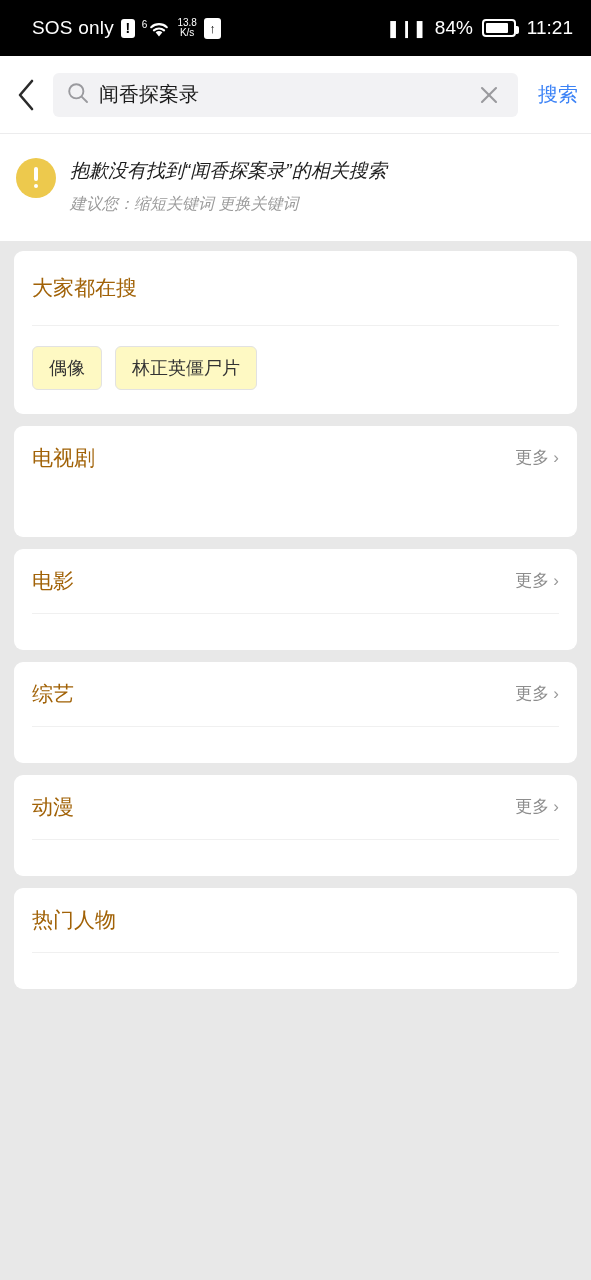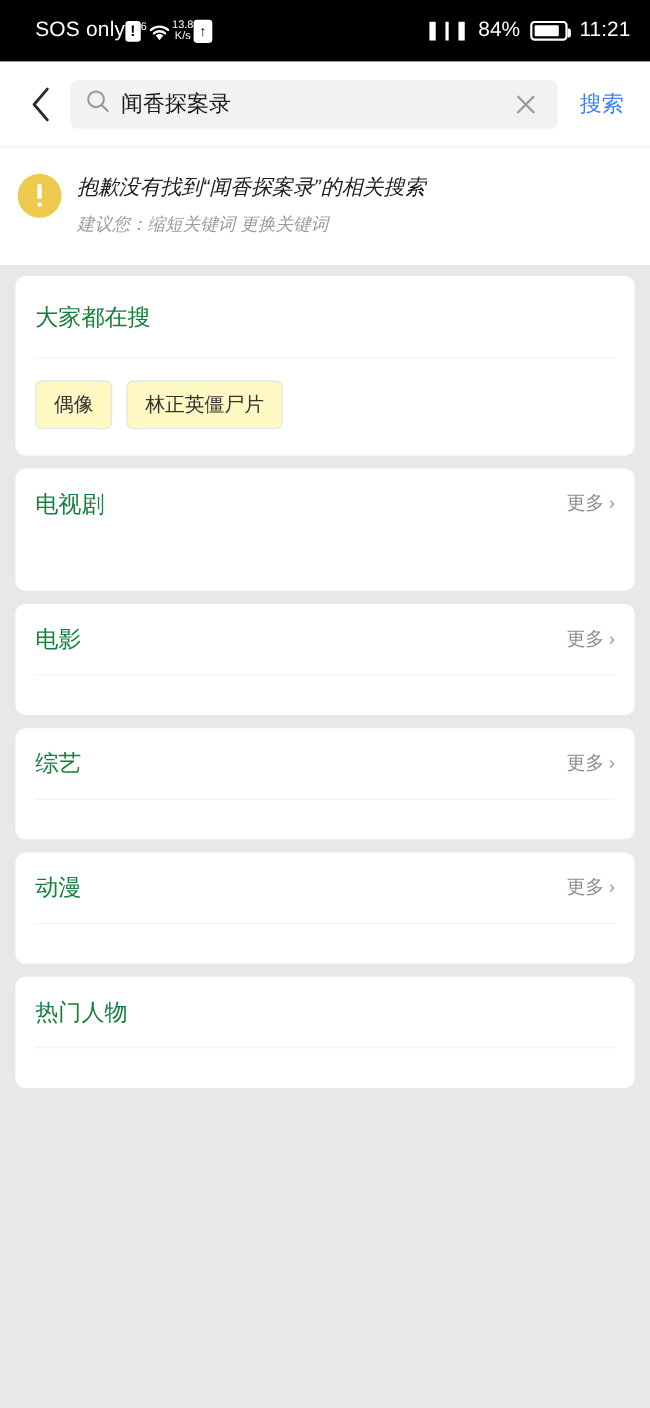--- a/index.html
+++ b/index.html
@@ -10,21 +10,21 @@
     overflow:hidden;
   }
 
   
   .statusbar{
     height:56px; background:#000; color:#fff;
     display:flex; align-items:center; justify-content:space-between;
     padding:0 18px 0 32px;
   }
   .sb-left, .sb-right{ display:flex; align-items:center; }
-  .sb-left{ }
+  .sb-left{ gap:7px; }
   .sb-right{ gap:9px; }
   .sos{ font-size:19px; letter-spacing:.2px; }
   .alert-badge{
     width:14px; height:19px; background:#fff; border-radius:3px;
     color:#000; font-size:14px; font-weight:bold; line-height:19px;
     text-align:center;
   }
   .wifi-wrap{ position:relative; display:flex; align-items:flex-end; height:22px; }
   .wifi-sup{ font-size:10px; line-height:1; margin-bottom:9px; margin-right:1px; }
   .speed{ font-size:10px; line-height:1.05; text-align:center; }
@@ -41,21 +41,21 @@
   .batt::after{
     content:""; position:absolute; right:-5px; top:5px;
     width:3px; height:8px; background:#fff; border-radius:0 2px 2px 0;
   }
   .batt-fill{ height:100%; background:#fff; border-radius:1px; width:84%; }
   .clock{ font-size:19px; margin-left:2px; }
 
   
   .searchbar{
     height:78px; background:#fff;
-    display:flex; align-items:center; padding:0 14px;
+    display:flex; align-items:center; padding:0 3px;
     border-bottom:1px solid #ececed;
   }
   .back-btn{
     width:46px; height:46px; display:flex; align-items:center; justify-content:center;
     flex:0 0 auto;
   }
   .back-btn svg{ display:block; }
   .search-field{
     flex:1 1 auto; height:44px; background:#f2f2f4; border-radius:6px;
     display:flex; align-items:center; padding:0 14px; margin:0 6px 0 4px;
@@ -98,21 +98,21 @@
     background:#e8e8e8; padding:10px 14px 0 14px;
     height:calc(1280px - 56px - 78px - 110px);
   }
   .card{
     background:#fff; border-radius:9px; margin-bottom:12px;
     padding:0 18px;
   }
   .card-head{
     height:64px; display:flex; align-items:center; justify-content:space-between;
   }
-  .card-title{ font-size:21px; color:#15803d; }
+  .card-title{ font-size:21px; color:#a16207; }
   .more{
     display:flex; align-items:center; gap:4px;
     font-size:17px; color:#8d8d8d;
   }
   .more .chev{ font-size:17px; color:#9a9a9a; line-height:1; }
   .divider{ height:1px; background:#f0f0f0; }
 
   
   .card.hero .card-head{ height:74px; }
   .card.hero .tags{

